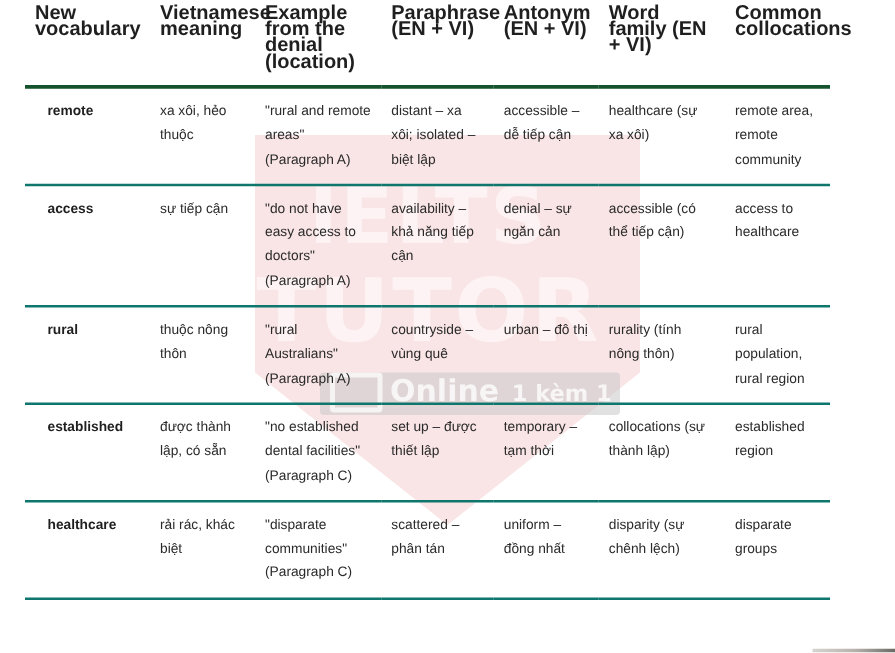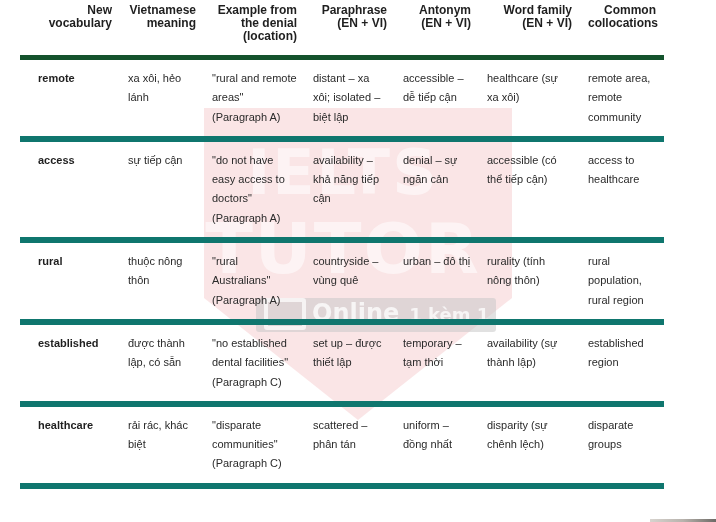--- a/index.html
+++ b/index.html
@@ -79,34 +79,34 @@
       position: absolute;
       left: 20px;
       top: 0;
       z-index: 1;
       border-collapse: collapse;
       table-layout: fixed;
       width: 644px;
     }
     table.vocab th {
       font-weight: bold;
-      font-size: 12px;
+      font-size: 16px;
       line-height: 13px;
-      text-align: right;
+      text-align: left;
       vertical-align: top;
       padding: 4px 8px 12px 8px;
-      border-bottom: 5px solid #14532d;
+      border-bottom: 3px solid #14532d;
       color: #1f1f1f;
     }
     table.vocab td {
       font-size: 11px;
       line-height: 19.3px;
       vertical-align: top;
       padding: 9px 8px 9px 8px;
-      border-bottom: 6px solid #0f766e;
+      border-bottom: 2px solid #0f766e;
       color: #2a2a2a;
     }
     table.vocab td.word {
       font-weight: bold;
       padding-left: 18px;
       color: #1f1f1f;
     }
     col.c1 { width: 100px; }
     col.c2 { width: 84px; }
     col.c3 { width: 101px; }
@@ -158,21 +158,21 @@
         <th>Example from the denial (location)</th>
         <th>Paraphrase (EN + VI)</th>
         <th>Antonym (EN + VI)</th>
         <th>Word family (EN + VI)</th>
         <th>Common collocations</th>
       </tr>
     </thead>
     <tbody>
       <tr>
         <td class="word">remote</td>
-        <td>xa xôi, hẻo lánh</td>
+        <td>xa xôi, hẻo thuộc</td>
         <td>"rural and remote areas" (Paragraph A)</td>
         <td>distant – xa xôi; isolated – biệt lập</td>
         <td>accessible – dễ tiếp cận</td>
         <td>healthcare (sự xa xôi)</td>
         <td>remote area, remote community</td>
       </tr>
       <tr>
         <td class="word">access</td>
         <td>sự tiếp cận</td>
         <td>"do not have easy access to doctors" (Paragraph A)</td>
@@ -189,21 +189,21 @@
         <td>urban – đô thị</td>
         <td>rurality (tính nông thôn)</td>
         <td>rural population, rural region</td>
       </tr>
       <tr>
         <td class="word">established</td>
         <td>được thành lập, có sẵn</td>
         <td>"no established dental facilities" (Paragraph C)</td>
         <td>set up – được thiết lập</td>
         <td>temporary – tạm thời</td>
-        <td>availability (sự thành lập)</td>
+        <td>collocations (sự thành lập)</td>
         <td>established region</td>
       </tr>
       <tr>
         <td class="word">healthcare</td>
         <td>rải rác, khác biệt</td>
         <td>"disparate communities" (Paragraph C)</td>
         <td>scattered – phân tán</td>
         <td>uniform – đồng nhất</td>
         <td>disparity (sự chênh lệch)</td>
         <td>disparate groups</td>

